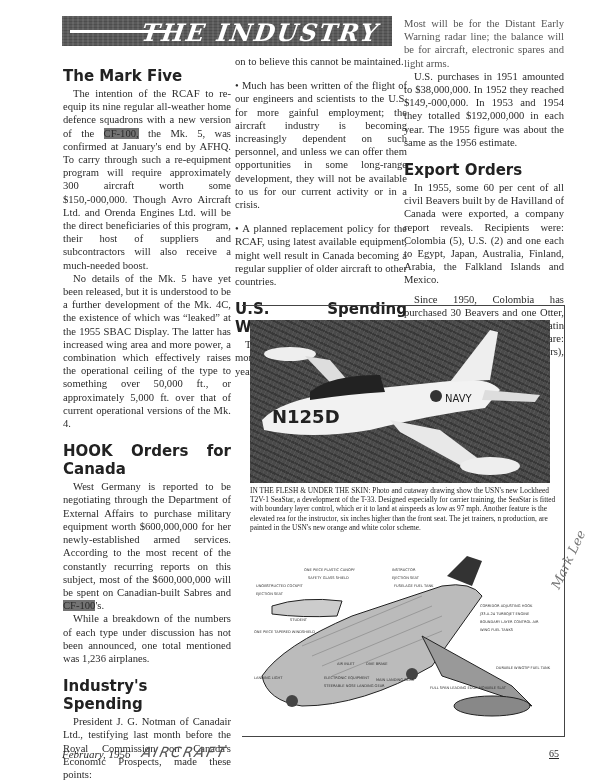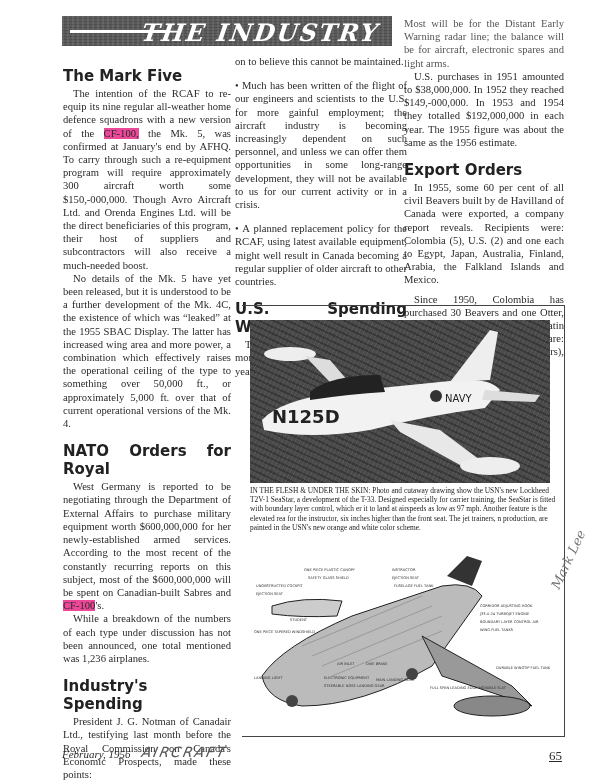--- a/index.html
+++ b/index.html
@@ -6,49 +6,49 @@
   body{width:612px;height:782px;position:relative;overflow:hidden;font-family:"Liberation Serif",serif;color:#2a2a2a;}
   .banner{position:absolute;left:62px;top:16px;width:330px;height:30px;background:#5a5a5a;
     background-image:repeating-linear-gradient(90deg,rgba(255,255,255,.08) 0 2px,transparent 2px 5px),repeating-linear-gradient(0deg,rgba(0,0,0,.15) 0 1px,transparent 1px 3px);}
   .banner .rule{position:absolute;left:8px;top:14px;width:100px;height:3px;background:#fff;}
   .banner .title{position:absolute;right:12px;top:2px;font-family:"DejaVu Serif",serif;font-weight:bold;font-style:italic;font-size:24px;color:#fff;letter-spacing:2px;transform:skewX(-8deg);}
   .col{position:absolute;font-size:10.6px;line-height:13.2px;text-align:justify;}
   .col p{margin:0;text-indent:10px;}
   .col p.bullet{text-indent:0;margin-top:11px;}
   .col p.noind{text-indent:0;}
   .col h2{font-family:"DejaVu Sans",sans-serif;font-weight:bold;font-size:15px;margin:12px 0 2px 0;color:#222;line-height:18px;}
-  .hl{background:#ec4899;}
+  .hl{background:#737373;}
   #col1{left:63px;top:55px;width:168px;}
   #col2{left:235px;top:55px;width:172px;}
   #col3{left:404px;top:17px;width:160px;}
   .figure{position:absolute;left:242px;top:305px;width:322px;height:430px;border-right:1.5px solid #444;border-top:1.5px solid #444;border-bottom:1.5px solid #444;}
   .photo{position:absolute;left:8px;top:14px;width:300px;height:163px;background:#4a4a4a;
     background-image:repeating-linear-gradient(25deg,rgba(0,0,0,.25) 0 2px,transparent 2px 6px),repeating-linear-gradient(115deg,rgba(255,255,255,.06) 0 1px,transparent 1px 4px);}
   .photo svg{position:absolute;left:0;top:0;}
   .caption{position:absolute;left:8px;top:180px;width:312px;font-family:Liberation Serif, serif;font-size:7.4px;line-height:9.2px;color:#222;}
   .cutaway{position:absolute;left:0;top:250px;width:320px;height:175px;}
   .lbl{position:absolute;font-family:"DejaVu Sans",sans-serif;font-size:3.6px;color:#333;white-space:nowrap;}
   .footer-date{position:absolute;left:62px;top:748px;font-style:italic;font-size:11px;text-align:right;}
   .footer-mag{position:absolute;left:142px;top:744px;font-family:"DejaVu Sans",sans-serif;font-style:italic;font-size:14px;letter-spacing:2px;color:#555;transform:skewX(-12deg);}
-  .page-no{position:absolute;left:549px;top:748px;font-size:13px;text-decoration:underline;}
+  .page-no{position:absolute;left:549px;top:748px;font-size:10px;text-decoration:underline;}
   .signature{position:absolute;left:548px;top:585px;font-family:"DejaVu Serif",serif;font-style:italic;font-size:13px;color:#777;transform:rotate(-65deg);transform-origin:left top;white-space:nowrap;}
 </style>
 </head>
 <body>
 
 <div class="banner">
   <div class="rule"></div>
   <div class="title">THE INDUSTRY</div>
 </div>
 
 <div class="col" id="col1">
   <h2>The Mark Five</h2>
   <p><span>The intention of the RCAF to re-equip its nine regular all-weather home defence squadrons with a new version of the </span><span class="hl">CF-100,</span><span> the Mk. 5, was confirmed at January's end by AFHQ. To carry through such a re-equipment program will require approximately 300 aircraft worth some $150,-000,000. Though Avro Aircraft Ltd. and Orenda Engines Ltd. will be the direct beneficiaries of this program, their host of suppliers and subcontractors will also receive a much-needed boost.</span></p>
   <p>No details of the Mk. 5 have yet been released, but it is understood to be a further development of the Mk. 4C, the existence of which was “leaked” at the 1955 SBAC Display. The latter has increased wing area and more power, a combination which effectively raises the operational ceiling of the type to something over 50,000 ft., or approximately 5,000 ft. over that of current operational versions of the Mk. 4.</p>
-  <h2>NATO Orders for Royal</h2>
+  <h2>HOOK Orders for Canada</h2>
   <p><span>West Germany is reported to be negotiating through the Department of External Affairs to purchase military equipment worth $600,000,000 for her newly-established armed services. According to the most recent of the constantly recurring reports on this subject, most of the $600,000,000 will be spent on Canadian-built Sabres and </span><span class="hl">CF-100</span><span>'s.</span></p>
   <p>While a breakdown of the numbers of each type under discussion has not been announced, one total mentioned was 1,236 airplanes.</p>
   <h2>Industry's Spending</h2>
   <p>President J. G. Notman of Canadair Ltd., testifying last month before the Royal Commission on Canada's Economic Prospects, made these points:</p>
   <p class="bullet">• During and since the war a careful check has compared the productivity of Canadian plants with those of the U.S. and U.K. We are able to say that Canadian workmen can compete on an hours-per-pound basis with anyone in the world producing an equivalent article. In quality and schedule performance, the Canadian industry ranks among the best in the world. Given a continued opportunity, there is no reas-</p>
 </div>
 
 <div class="col" id="col2">
   <p class="noind">on to believe this cannot be maintained.</p>
   <p class="bullet">• Much has been written of the flight of our engineers and scientists to the U.S. for more gainful employment; the aircraft industry is becoming increasingly dependent on such personnel, and unless we can offer them opportunities in some long-range development, they will not be available to us for our current activity or in a crisis.</p>

